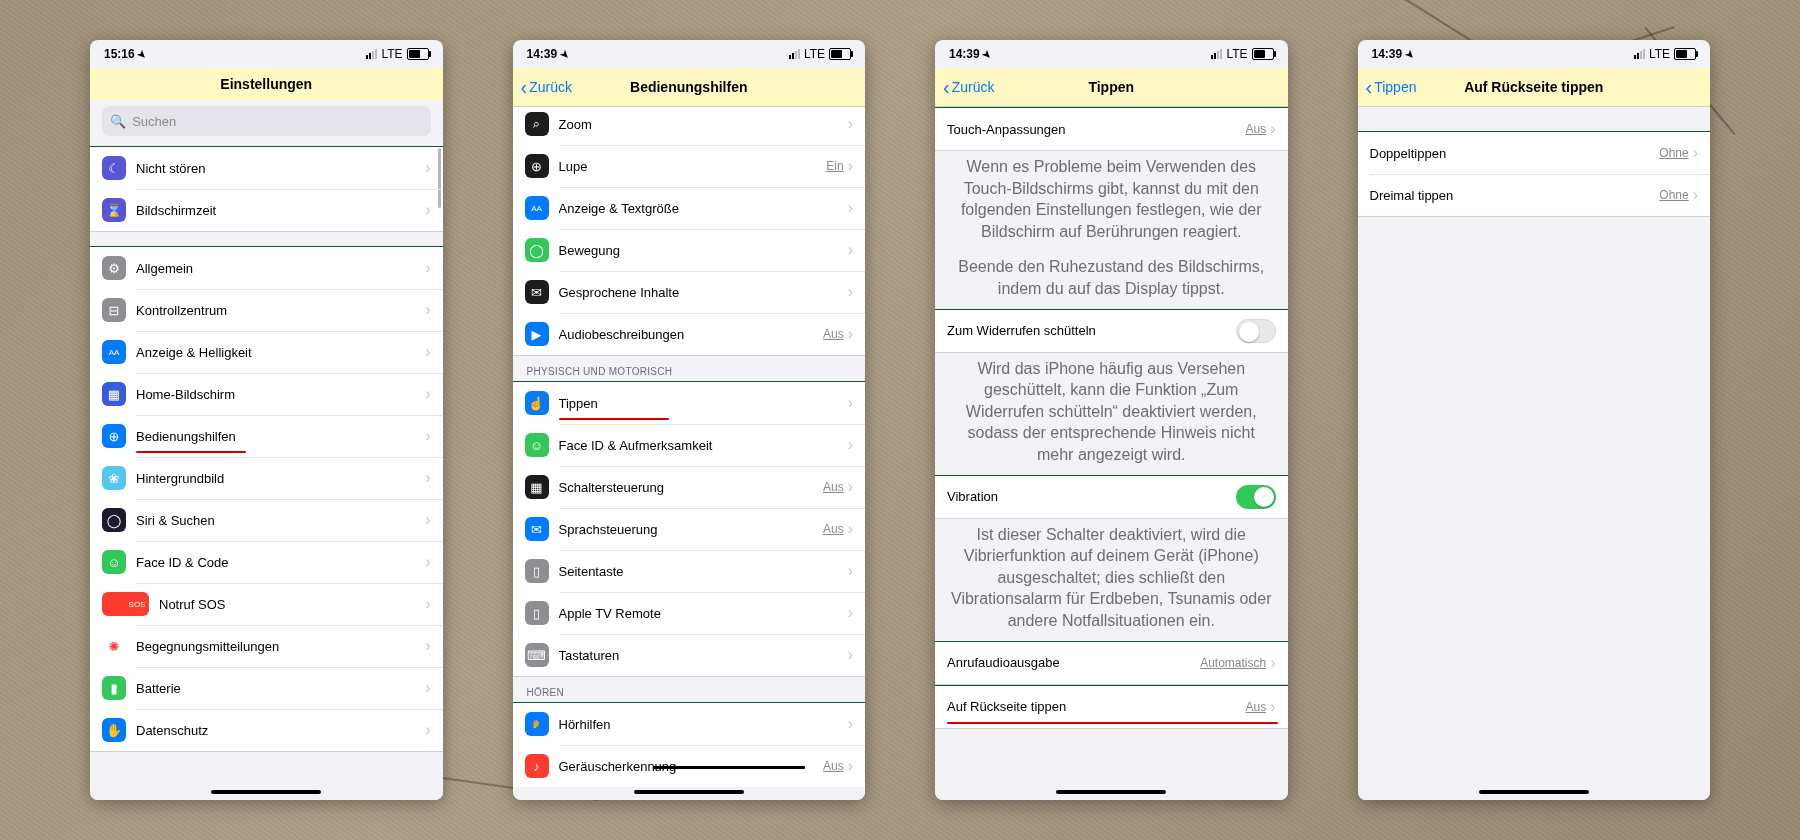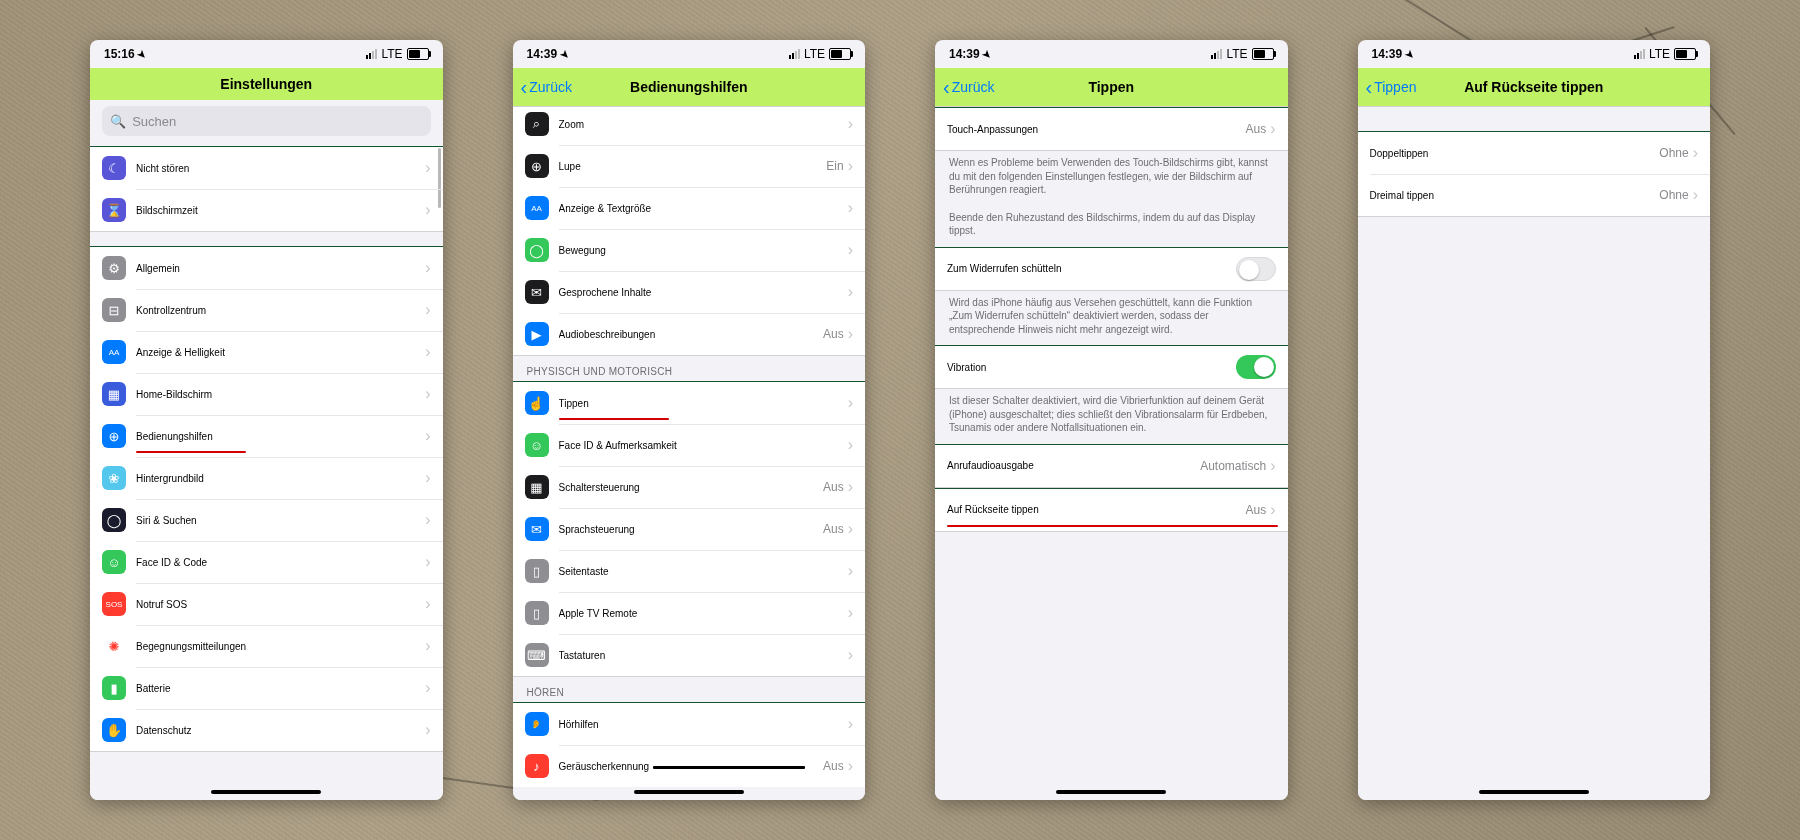--- a/index.html
+++ b/index.html
@@ -16,36 +16,36 @@
   .phone{flex:1;background:#f2f2f7;border-radius:8px;box-shadow:0 4px 18px rgba(0,0,0,0.35);overflow:hidden;display:flex;flex-direction:column;position:relative;font-size:13px;color:#000;}
   .status{height:28px;display:flex;align-items:center;justify-content:space-between;padding:0 14px;font-size:12px;font-weight:600;}
   .status .right{display:flex;align-items:center;gap:4px;font-weight:500;}
   .sigbars{display:inline-flex;align-items:flex-end;gap:1px;}
   .sigbars span{width:2px;background:#000;display:inline-block;}
   .sigbars span:nth-child(1){height:4px}.sigbars span:nth-child(2){height:6px}
   .sigbars span:nth-child(3){height:8px;background:#bbb}.sigbars span:nth-child(4){height:10px;background:#bbb}
   .batt{width:20px;height:10px;border:1px solid #000;border-radius:2px;position:relative;display:inline-block;}
   .batt::after{content:"";position:absolute;right:-3px;top:2px;width:2px;height:6px;background:#000;border-radius:0 1px 1px 0;}
   .batt i{position:absolute;left:1px;top:1px;bottom:1px;width:55%;background:#000;border-radius:1px;}
-  .nav{height:38px;display:flex;align-items:center;justify-content:center;position:relative;border-bottom:1px solid #d1d1d6;background:#bef264;text-align:center;}
+  .nav{height:38px;display:flex;align-items:center;justify-content:center;position:relative;border-bottom:1px solid #d1d1d6;background:#fef9c3;text-align:center;}
   .nav .title{font-size:14px;font-weight:600;}
   .nav .back{position:absolute;left:8px;top:0;bottom:0;display:flex;align-items:center;color:#007aff;font-size:14px;gap:2px;}
   .nav .back .chev{font-size:20px;line-height:1;}
   .search{margin:6px 12px 10px;background:#e4e4ea;border-radius:8px;height:30px;display:flex;align-items:center;padding:0 8px;color:#8a8a8e;font-size:13px;gap:6px;}
   .content{flex:1;overflow:hidden;background:#f2f2f7;}
   .grp{background:#fff;border-top:1px solid #14532d;border-bottom:1px solid #d1d1d6;}
   .row{display:flex;align-items:center;min-height:36px;padding:3px 12px 3px 12px;position:relative;}
   .row + .row::before{content:"";position:absolute;left:46px;right:0;top:0;height:1px;background:#e5e5ea;}
   .row.noicon + .row.noicon::before{left:12px;}
   .row .ic{width:24px;height:24px;border-radius:6px;margin-right:10px;flex:none;display:flex;align-items:center;justify-content:center;color:#fff;font-size:13px;}
-  .row .lbl{flex:1;font-size:10px;white-space:nowrap;overflow:hidden;text-overflow:ellipsis;}
-  .row .val{color:#8a8a8e;font-size:12px;margin-right:4px;}
+  .row .lbl{flex:1;font-size:13px;white-space:nowrap;overflow:hidden;text-overflow:ellipsis;}
+  .row .val{color:#8a8a8e;font-size:12px;margin-right:4px;text-decoration:underline;}
   .row .chv{color:#c7c7cc;font-size:16px;line-height:1;}
   .hdr{font-size:10px;color:#6d6d72;padding:10px 14px 4px;text-transform:uppercase;letter-spacing:0.3px;}
-  .foot{font-size:10px;color:#6d6d72;padding:5px 14px 9px;line-height:1.35;}
+  .foot{font-size:16px;color:#6d6d72;padding:5px 14px 9px;line-height:1.35;text-align:center;}
   .underline{position:absolute;height:2px;background:#d40000;bottom:4px;border-radius:1px;}
   .switch{width:40px;height:24px;border-radius:12px;position:relative;flex:none;}
   .switch.on{background:#34c759;}
   .switch.off{background:#e9e9eb;border:1px solid #d9d9de;box-sizing:border-box;}
   .switch .knob{position:absolute;top:2px;width:20px;height:20px;border-radius:50%;background:#fff;box-shadow:0 1px 2px rgba(0,0,0,0.3);}
   .switch.on .knob{right:2px;}
   .switch.off .knob{left:2px;}
   .homebar{position:absolute;bottom:6px;left:50%;transform:translateX(-50%);width:110px;height:4px;background:#000;border-radius:3px;}
   .spacer{height:14px;}
   .strike{position:absolute;height:3px;background:#000;border-radius:1px;}
@@ -136,21 +136,21 @@
             <span class="ic" style="background: rgb(27, 27, 46);">◯</span>
             <span class="lbl">Siri &amp; Suchen</span>
             <span class="chv">›</span>
           </div>
           <div class="row">
             <span class="ic" style="background: rgb(52, 199, 89);">☺</span>
             <span class="lbl">Face ID &amp; Code</span>
             <span class="chv">›</span>
           </div>
           <div class="row">
-            <span class="ic" style="background: rgb(255, 59, 48); font-size: 8px;">SOS</span>
+            <span class="ic" style="background: rgb(255, 59, 48); font-size: 8px; padding-left: 23px;">SOS</span>
             <span class="lbl">Notruf SOS</span>
             <span class="chv">›</span>
           </div>
           <div class="row">
             <span class="ic" style="background: rgb(255, 255, 255); color: rgb(255, 59, 48);">✺</span>
             <span class="lbl">Begegnungsmitteilungen</span>
             <span class="chv">›</span>
           </div>
           <div class="row">
             <span class="ic" style="background: rgb(52, 199, 89);">▮</span>

